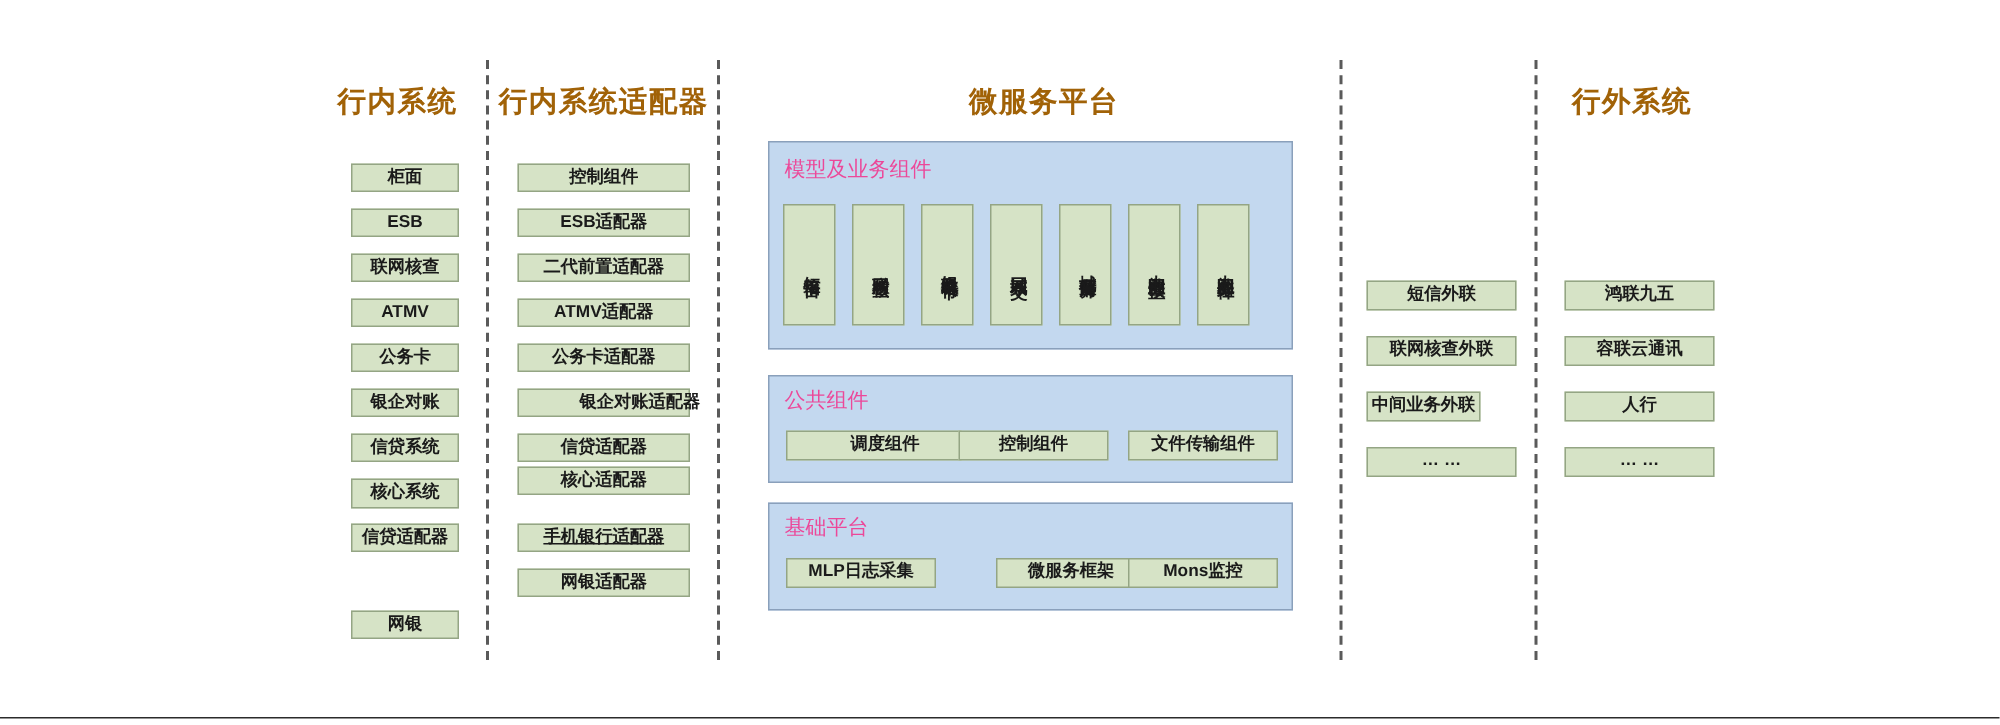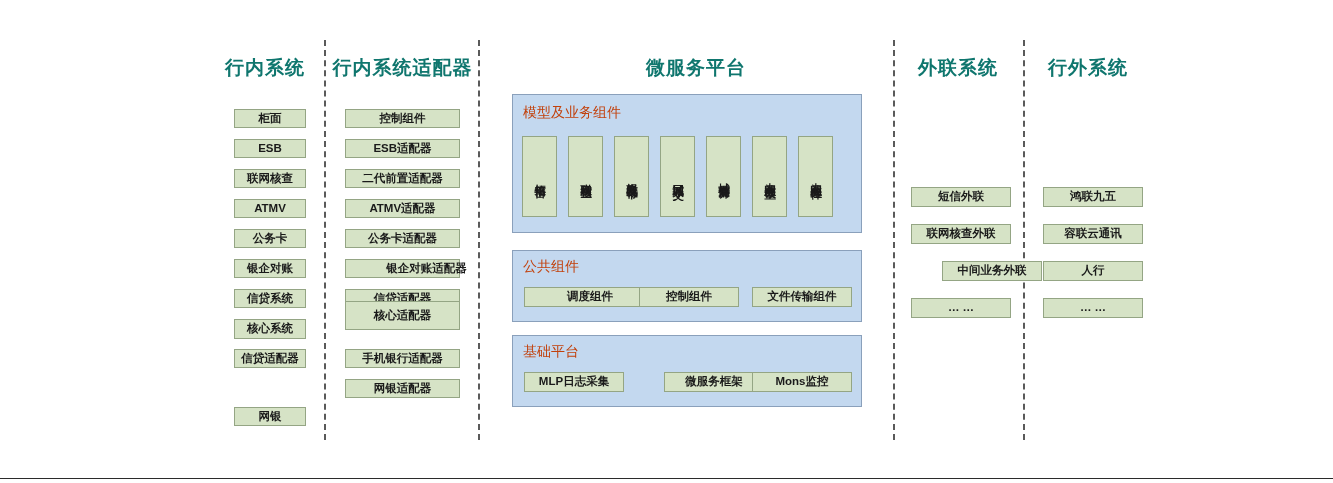--- a/index.html
+++ b/index.html
@@ -21,21 +21,21 @@
   .divider{
     position:absolute;top:40px;height:400px;width:0;
     border-left:2px dashed #5a5a5a;
   }
 
   .col-title{
     position:absolute;
     text-align:center;
     font-size:19px;
     font-weight:bold;
-    color:#0f766e;
+    color:#a16207;
     letter-spacing:1px;
     white-space:nowrap;
   }
 
   
   .node{
     position:absolute;
     background:#d6e3c6;
     border:1px solid #94a584;
     box-sizing:border-box;
@@ -75,60 +75,59 @@
   .panel{
     position:absolute;
     background:#c3d8ef;
     border:1px solid #8aa0bb;
     box-sizing:border-box;
   }
   .panel-title{
     position:absolute;
     font-size:14px;
     font-weight:normal;
-    color:#c2410c;
+    color:#ec4899;
     white-space:nowrap;
   }
 </style>
 </head>
 <body>
 
 <div id="canvas">
 
   <div class="divider" style="left:324px;"></div>
   <div class="divider" style="left:478px;"></div>
   <div class="divider" style="left:893px;"></div>
   <div class="divider" style="left:1023px;"></div>
 
   <div class="col-title" style="left:210px;top:55px;width:110px;">行内系统</div>
   <div class="col-title" style="left:330px;top:55px;width:145px;">行内系统适配器</div>
   <div class="col-title" style="left:556px;top:55px;width:280px;">微服务平台</div>
-  <div class="col-title" style="left:903px;top:55px;width:110px;">外联系统</div>
   <div class="col-title" style="left:1033px;top:55px;width:110px;">行外系统</div>
 
   <div class="node" style="left:234px;top:109px;width:72px;height:19px;">柜面</div>
   <div class="node" style="left:234px;top:139px;width:72px;height:19px;">ESB</div>
   <div class="node" style="left:234px;top:169px;width:72px;height:19px;">联网核查</div>
   <div class="node" style="left:234px;top:199px;width:72px;height:19px;">ATMV</div>
   <div class="node" style="left:234px;top:229px;width:72px;height:19px;">公务卡</div>
   <div class="node" style="left:234px;top:259px;width:72px;height:19px;">银企对账</div>
   <div class="node" style="left:234px;top:289px;width:72px;height:19px;">信贷系统</div>
   <div class="node" style="left:234px;top:319px;width:72px;height:20px;">核心系统</div>
   <div class="node" style="left:234px;top:349px;width:72px;height:19px;">信贷适配器</div>
   <div class="node" style="left:234px;top:379px;width:72px;height:19px;margin-top:28px;">网银</div>
 
   <div class="node" style="left:345px;top:109px;width:115px;height:19px;">控制组件</div>
   <div class="node" style="left:345px;top:139px;width:115px;height:19px;">ESB适配器</div>
   <div class="node" style="left:345px;top:169px;width:115px;height:19px;">二代前置适配器</div>
   <div class="node" style="left:345px;top:199px;width:115px;height:19px;">ATMV适配器</div>
   <div class="node" style="left:345px;top:229px;width:115px;height:19px;">公务卡适配器</div>
   <div class="node" style="left:345px;top:259px;width:115px;height:19px;padding-left:48px;">银企对账适配器</div>
   <div class="node" style="left:345px;top:289px;width:115px;height:19px;">信贷适配器</div>
-  <div class="node" style="left:345px;top:301px;width:115px;height:29px;">核心适配器</div>
-  <div class="node" style="left:345px;top:349px;width:115px;height:19px;">手机银行适配器</div>
+  <div class="node" style="left:345px;top:311px;width:115px;height:19px;">核心适配器</div>
+  <div class="node" style="left:345px;top:349px;width:115px;height:19px;text-decoration:underline;">手机银行适配器</div>
   <div class="node" style="left:345px;top:379px;width:115px;height:19px;">网银适配器</div>
 
   <div class="panel" style="left:512px;top:94px;width:350px;height:139px;"></div>
   <div class="panel-title" style="left:523px;top:104px;">模型及业务组件</div>
 
   <div class="vnode" style="left:522px;top:136px;width:35px;height:81px;">
     <span>短信平台</span>
   </div>
   <div class="vnode" style="left:568px;top:136px;width:35px;height:81px;">
     <span>联网核查</span>
@@ -158,21 +157,21 @@
 
   <div class="panel" style="left:512px;top:335px;width:350px;height:72px;"></div>
   <div class="panel-title" style="left:523px;top:343px;">基础平台</div>
 
   <div class="node" style="left:524px;top:372px;width:100px;height:20px;">MLP日志采集</div>
   <div class="node" style="left:639px;top:372px;width:100px;height:20px;margin-left:25px;">微服务框架</div>
   <div class="node" style="left:752px;top:372px;width:100px;height:20px;">Mons监控</div>
 
   <div class="node" style="left:911px;top:187px;width:100px;height:20px;">短信外联</div>
   <div class="node" style="left:911px;top:224px;width:100px;height:20px;">联网核查外联</div>
-  <div class="node" style="left:911px;top:261px;width:100px;height:20px;margin-left:31px;">中间业务外联</div>
+  <div class="node" style="left:911px;top:261px;width:76px;height:20px;">中间业务外联</div>
   <div class="node" style="left:911px;top:298px;width:100px;height:20px;">… …</div>
 
   <div class="node" style="left:1043px;top:187px;width:100px;height:20px;">鸿联九五</div>
   <div class="node" style="left:1043px;top:224px;width:100px;height:20px;">容联云通讯</div>
   <div class="node" style="left:1043px;top:261px;width:100px;height:20px;">人行</div>
   <div class="node" style="left:1043px;top:298px;width:100px;height:20px;">… …</div>
 
   <div class="bottom-rule"></div>
 </div>
 

